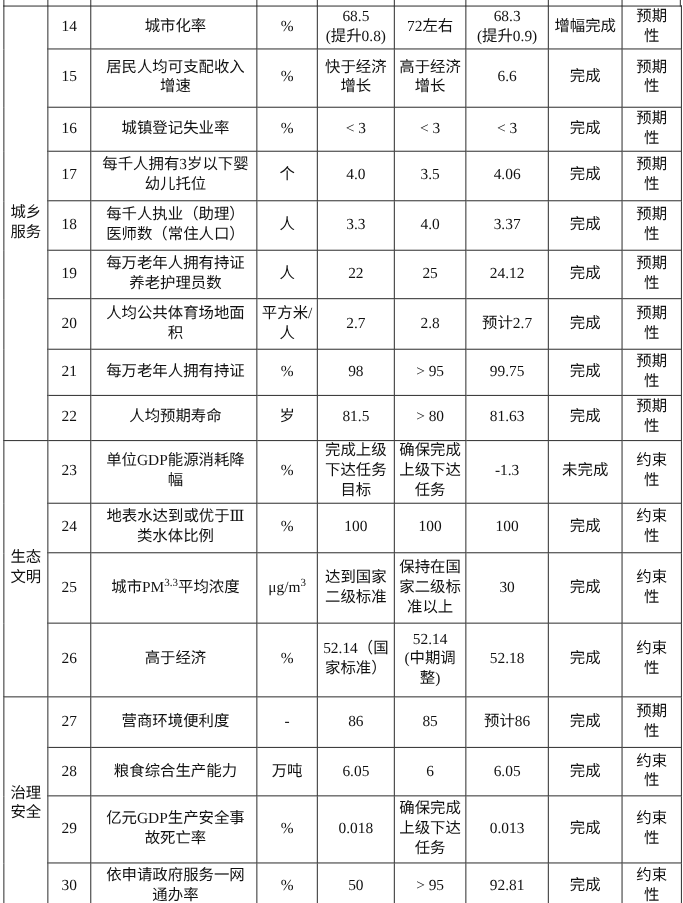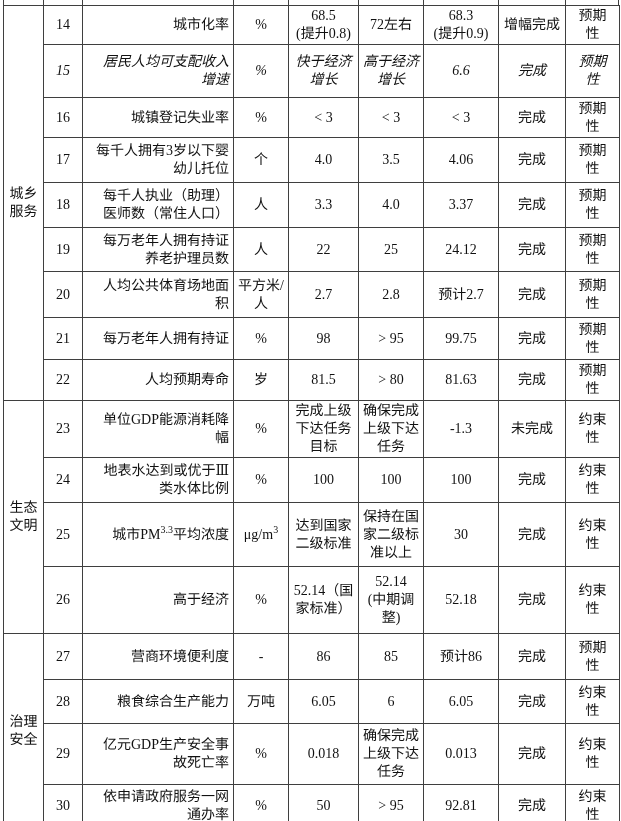--- a/index.html
+++ b/index.html
@@ -20,21 +20,21 @@
     border-bottom: 3px solid #141414;
   }
   td {
     border: 1px solid #3f3f3f;
     font-size: 14px; line-height: 18px;
     text-align: center; vertical-align: middle;
     white-space: pre-line;
     padding: 1px 2px;
     color: #111111;
   }
-  td.c-indicator { text-align: right; padding: 2px 4px 2px 7px; }
+  td.c-indicator { text-align: center; padding: 2px 4px 2px 7px; }
   td.cat-cell { font-size: 14px; padding: 1px 1px; text-align: center; }
   td.c-type { padding: 1px 10px; }
   sup { font-size: 10px; line-height: 0; vertical-align: super; }
 </style>
 </head>
 <body>
 
 <div class="page">
   <div id="top-stubs">
       <div class="stub" style="left: 3px;"></div>
@@ -70,21 +70,21 @@
           <td class="c-unit">%</td>
           <td class="c-v1">68.5
 (提升0.8)</td>
           <td class="c-v2">72左右</td>
           <td class="c-v3">68.3
 (提升0.9)</td>
           <td class="c-status">增幅完成</td>
           <td class="c-type">预期
 性</td>
         </tr>
-        <tr style="height: 53px; font-style: italic;">
+        <tr style="height: 53px;">
           <td class="c-num">15</td>
           <td class="c-indicator">居民人均可支配收入
 增速</td>
           <td class="c-unit">%</td>
           <td class="c-v1">快于经济
 增长</td>
           <td class="c-v2">高于经济
 增长</td>
           <td class="c-v3">6.6</td>
           <td class="c-status">完成</td>

